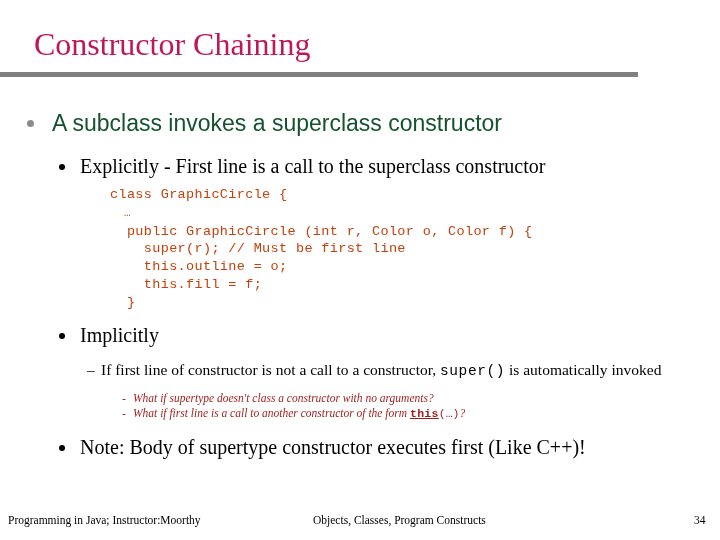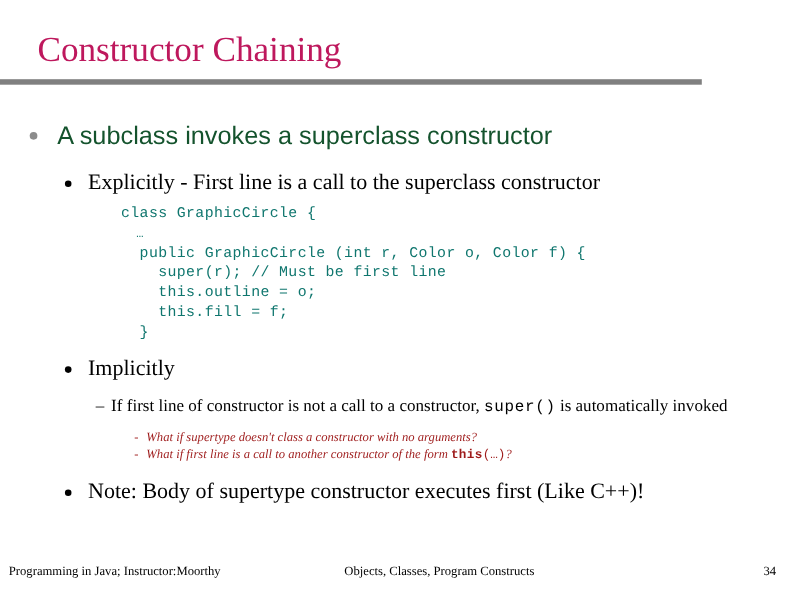--- a/index.html
+++ b/index.html
@@ -119,37 +119,38 @@
     font-style: normal;
     font-size: 11.5px;
     line-height: 15px;
   }
   .lvl4 .mono-b {
     font-family: "Liberation Mono", monospace;
     font-style: normal;
     font-weight: bold;
     font-size: 11.5px;
     letter-spacing: 0.3px;
+    text-decoration: underline;
   }
   .lvl4 .mono-n {
     font-family: "Liberation Mono", monospace;
     font-style: normal;
     font-weight: normal;
     font-size: 11.5px;
   }
 
   
   #code {
     margin-top: 6px;
     padding-left: 110px;
     font-family: "Liberation Mono", monospace;
     font-size: 13.5px;
     line-height: 17.8px;
     letter-spacing: 0.35px;
-    color: #0f766e;
+    color: #c2410c;
     white-space: pre;
   }
   #code .ell { font-size: 11px; }
 
   .gap-a { height: 15px; }
   .gap-b { height: 10px; }
   .gap-c { height: 11px; }
   .gap-d { height: 13px; }
 
   

